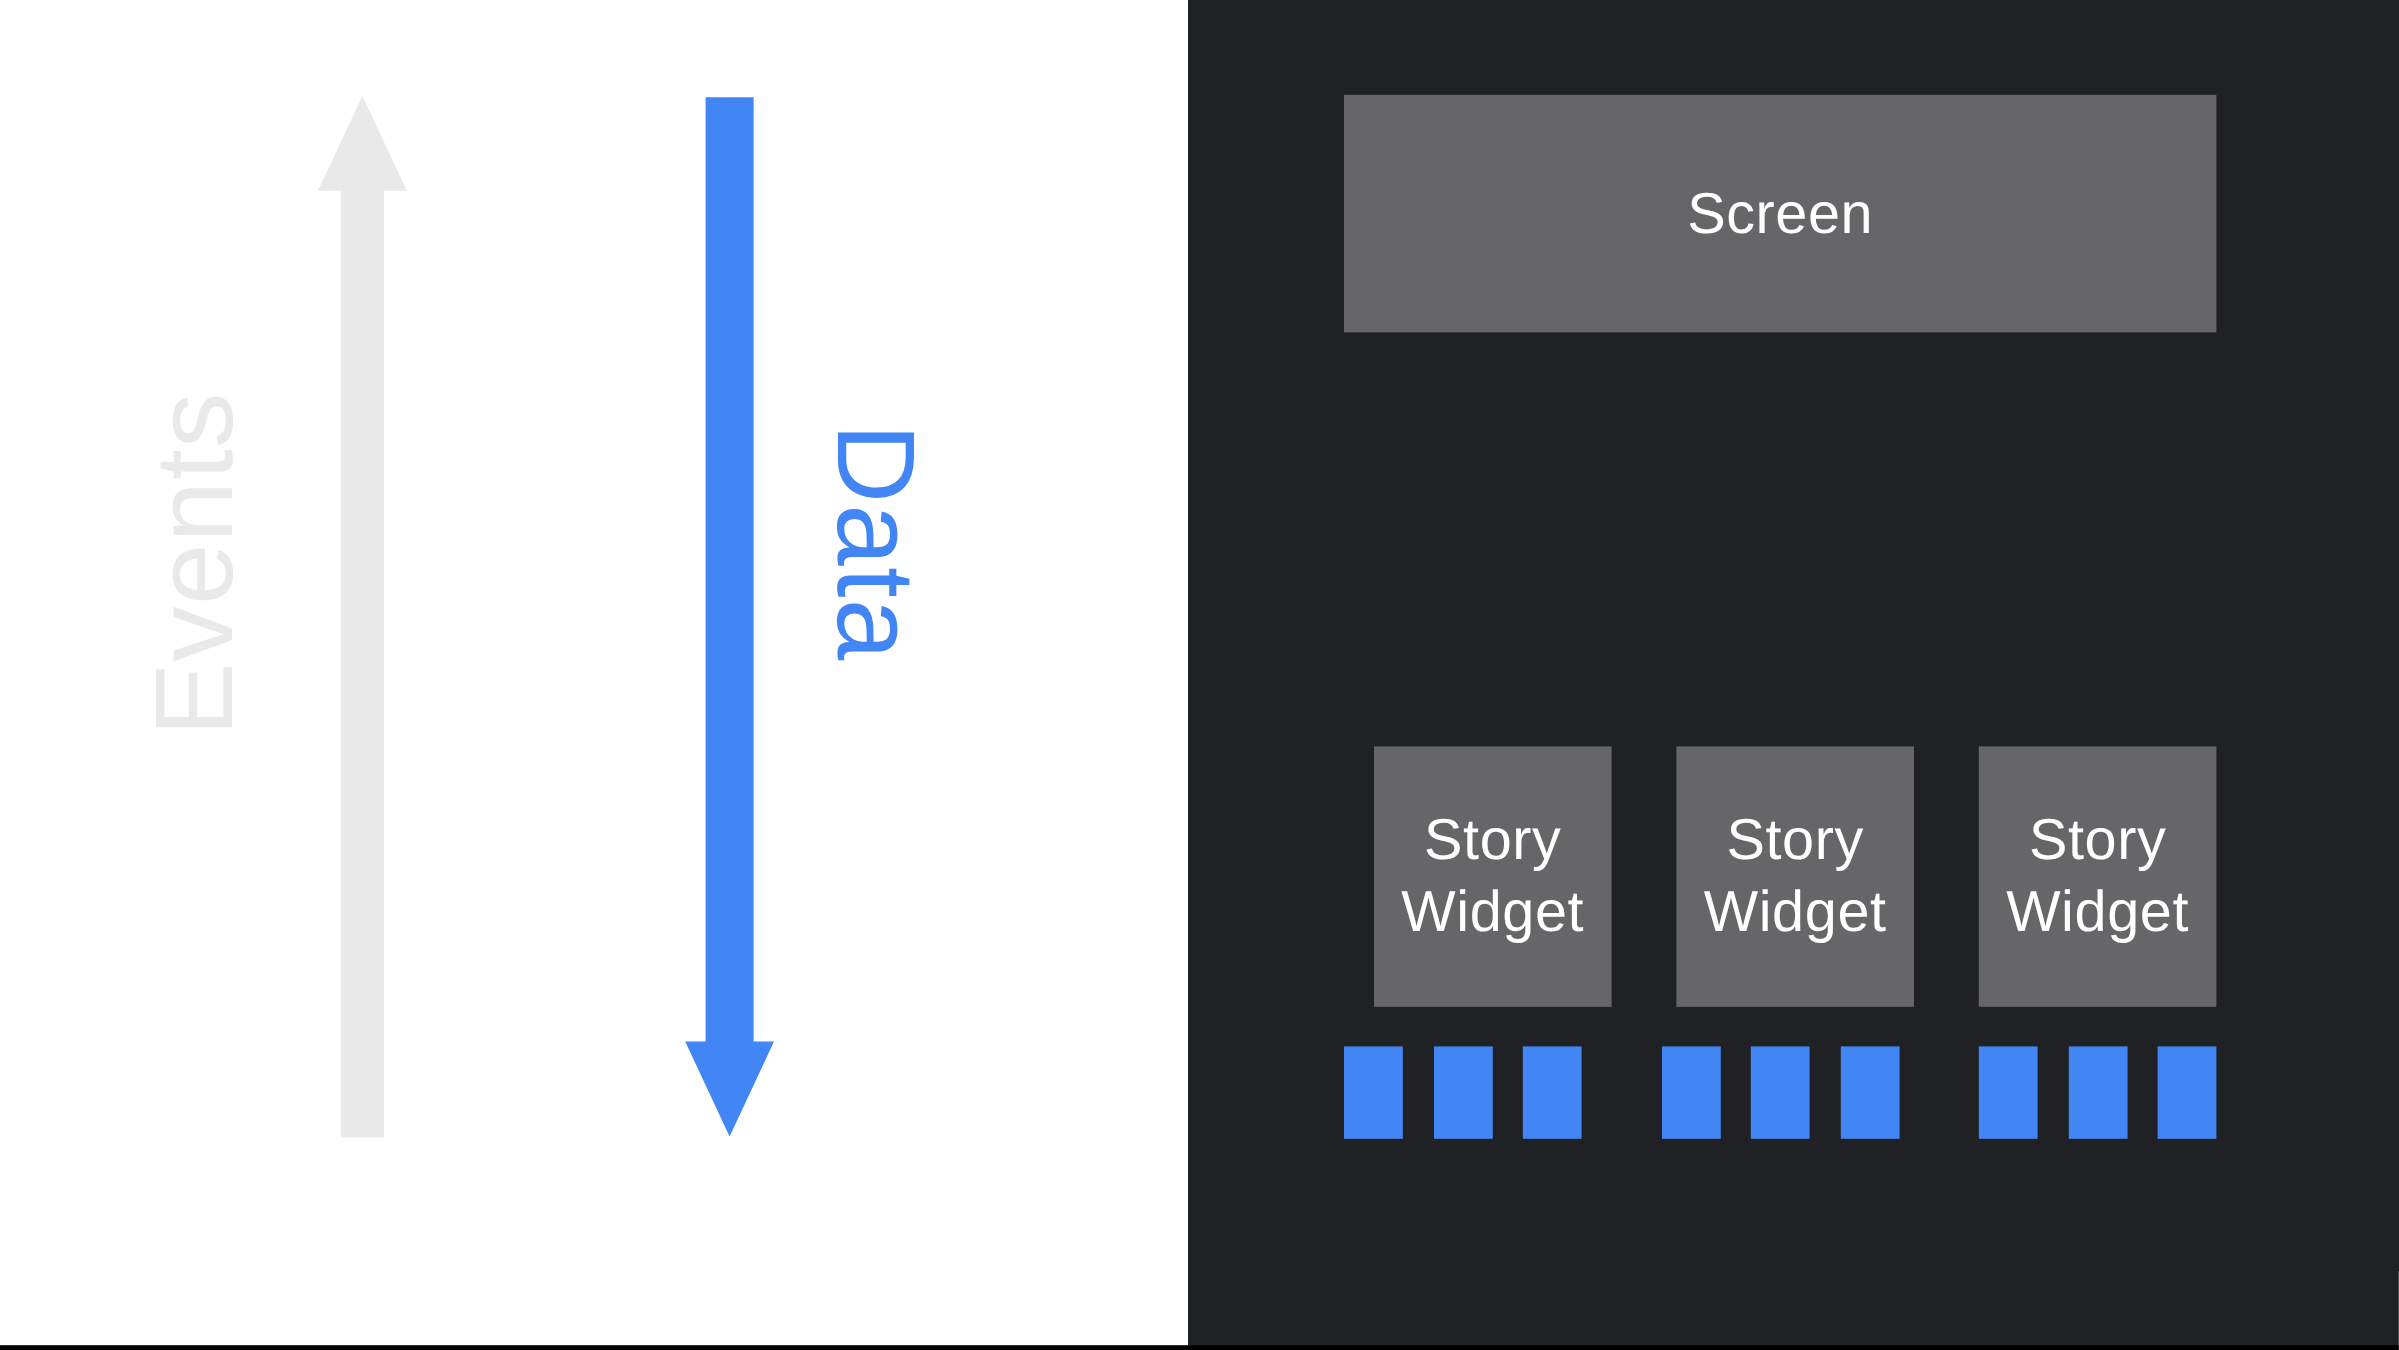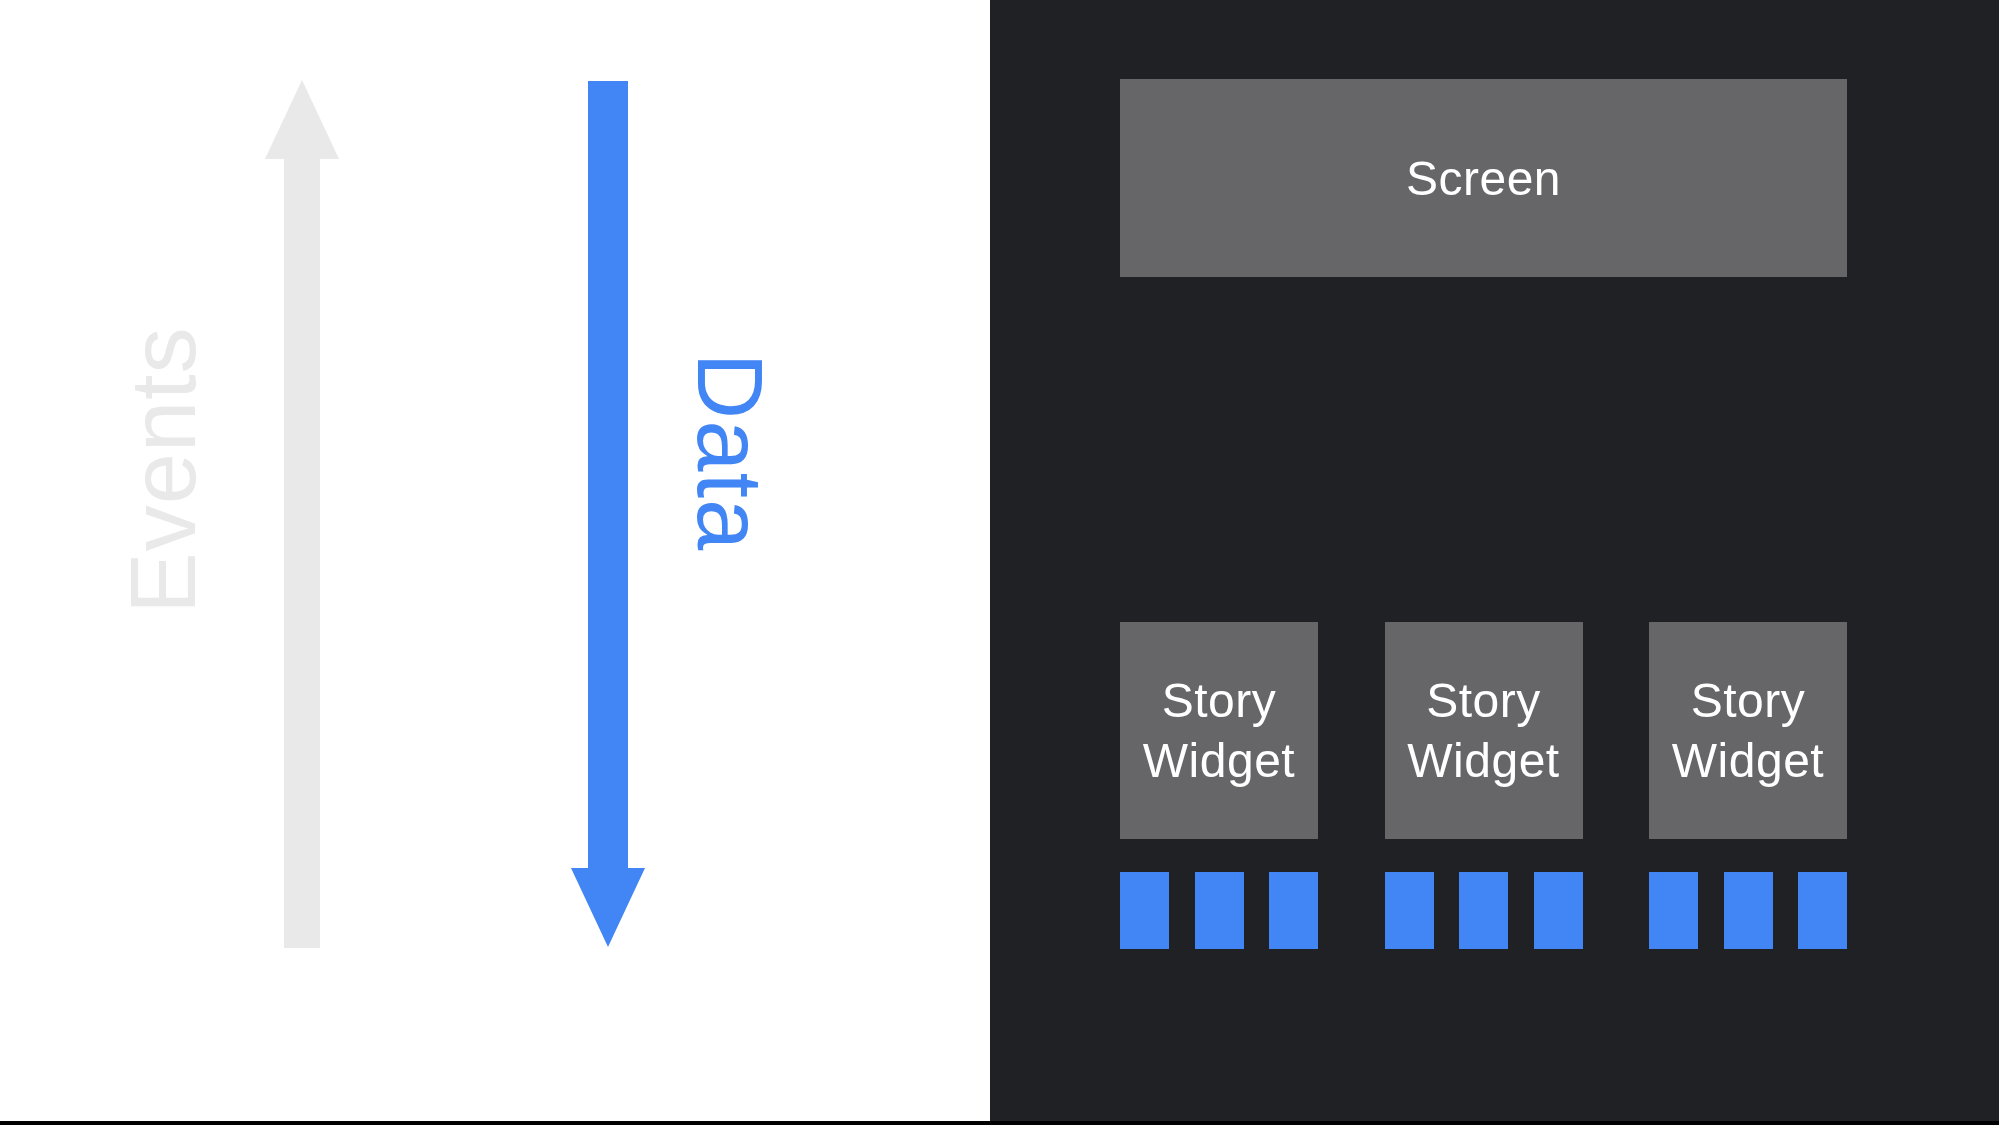--- a/index.html
+++ b/index.html
@@ -47,21 +47,21 @@
   .tree-panel{position:absolute;left:990px;top:0;width:1218px;height:1125px;background:var(--panel-bg);}
   .gbox{
     background:var(--box-bg);
     color:var(--box-text);
     display:flex;align-items:center;justify-content:center;
     font-size:48px;font-weight:500;letter-spacing:0.5px;
   }
   .screen-box{position:absolute;left:130px;top:79px;width:727px;height:198px;}
   .newsfeed-box{position:absolute;left:130px;top:342px;width:727px;height:209px;}
   .story-row{position:absolute;left:130px;top:622px;width:727px;height:217px;display:flex;justify-content:space-between;}
-  .story-box{width:198px;height:217px;text-align:center;line-height:1.25;padding:0 8px;}
+  .story-box{width:198px;height:217px;text-align:center;line-height:1.25;padding:0 8px;margin-left:25px;}
   .blocks-row{position:absolute;left:130px;top:872px;width:727px;height:77px;display:flex;justify-content:space-between;}
   .block-group{width:198px;height:77px;display:flex;justify-content:space-between;}
   .block{width:49px;height:77px;background:var(--accent-blue);}
 
   
   .bottom-border{position:absolute;left:0;bottom:0;width:1999px;height:4px;background:var(--border-black);}
 </style>
 </head>
 <body>
 

